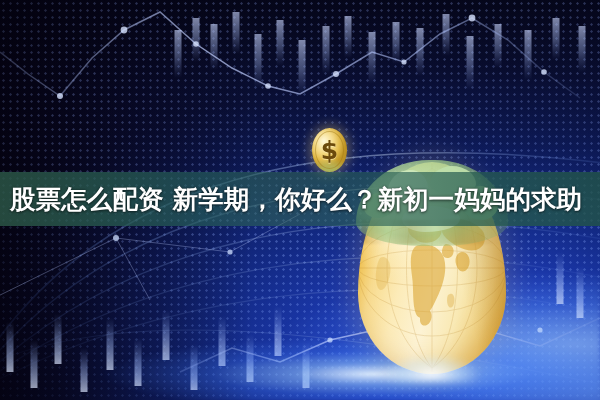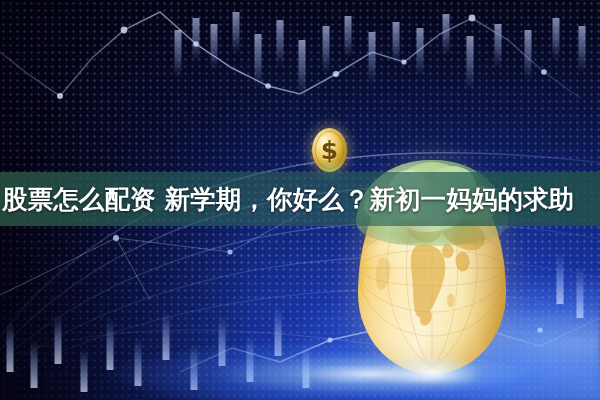--- a/index.html
+++ b/index.html
@@ -129,21 +129,21 @@
     background:linear-gradient(90deg,
       rgba(46,92,74,.78) 0%,
       rgba(42,96,82,.72) 18%,
       rgba(40,100,92,.62) 34%,
       rgba(52,108,84,.52) 48%,
       rgba(40,96,86,.62) 62%,
       rgba(38,92,80,.74) 80%,
       rgba(34,84,72,.80) 100%);
   }
   #title-text{
-    position:absolute;left:2px;top:172px;width:586px;height:54px;
+    position:absolute;left:10px;top:172px;width:586px;height:54px;
     display:flex;align-items:center;
     color:#ffffff;
     font-weight:bold;
     font-size:25.5px;
     letter-spacing:.1px;
     white-space:nowrap;
     text-shadow:0 1px 3px rgba(0,0,0,.55), 0 0 2px rgba(0,0,0,.35);
   }
 </style>
 </head>

